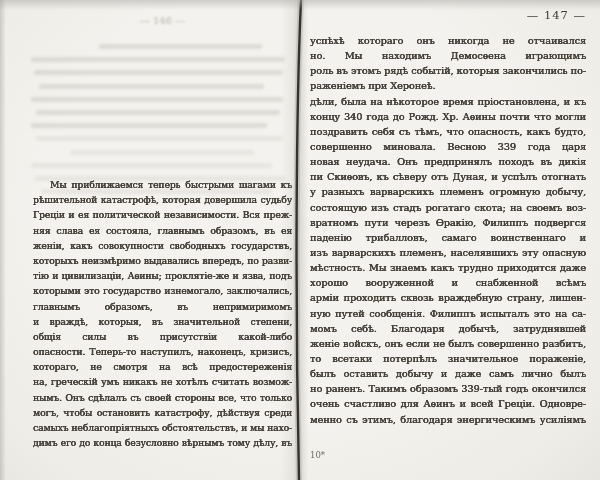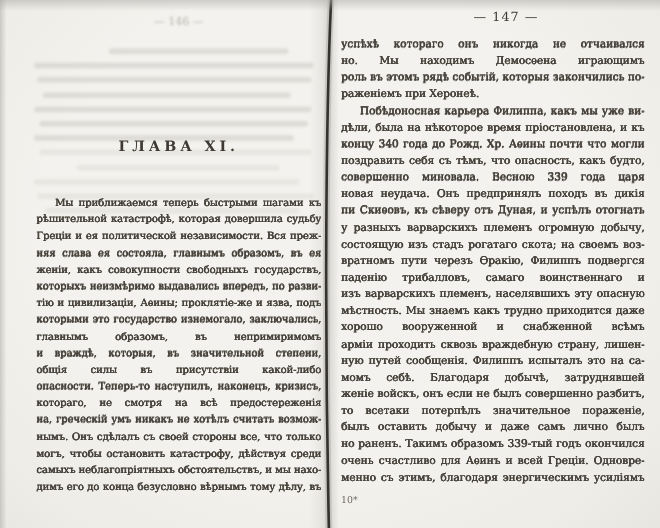--- a/index.html
+++ b/index.html
@@ -26,21 +26,21 @@
   .ghost-line{height:5px;background:#c6c4be;border-radius:2px;margin-bottom:8.2px;}
   .ghost-dim{opacity:.55;}
   .ghost-header{position:absolute;left:0;top:15px;width:100%;text-align:center;
     font-size:10px;color:#b7b5af;filter:blur(1.1px);}
 
   .chapter-heading{position:absolute;left:0;top:126px;width:100%;text-align:center;
     font-size:13px;font-weight:bold;letter-spacing:3.5px;color:#3e3933;}
   .section-heading{position:absolute;left:0;top:157px;width:100%;text-align:center;
     font-size:9.8px;font-weight:bold;letter-spacing:2.1px;color:#433e37;}
 
-  .page-number{position:absolute;left:12px;top:8px;width:100%;text-align:center;
+  .page-number{position:absolute;left:0;top:8px;width:100%;text-align:right;
     font-size:11.5px;color:#3f3a34;letter-spacing:1px;}
 
   .body-text{position:absolute;left:0;width:100%;}
   .left-col .body-text{top:177px;}
   .right-col .body-text{top:33px;}
 
   .tline{
     text-align:justify;text-align-last:justify;overflow:hidden;
     color:#47423b;text-shadow:0.35px 0 0 currentColor, 0 0.25px 0 currentColor;
   }
@@ -68,21 +68,20 @@
       <div class="ghost-line" style="width:96%;"></div>
       <div class="ghost-line" style="width:93%;margin-left:2%;"></div>
       <div class="ghost-line" style="width:90%;"></div>
       <div class="ghost-line ghost-dim" style="width:94%;margin-left:2%;"></div>
       <div class="ghost-line ghost-dim" style="width:70%;margin-left:15%;"></div>
       <div class="ghost-line ghost-dim" style="width:92%;"></div>
       <div class="ghost-line ghost-dim" style="width:96%;margin-left:1%;"></div>
       <div class="ghost-line ghost-dim" style="width:88%;margin-left:4%;"></div>
     </div>
 
-    <div class="chapter-heading">ГЛАВА XI.</div>
 
     <div class="body-text">
         <div class="tline ind">Мы приближаемся теперь быстрыми шагами къ той</div>
         <div class="tline">рѣшительной катастрофѣ, которая довершила судьбу</div>
         <div class="tline">Греціи и ея политической независимости. Вся преж-</div>
         <div class="tline">няя слава ея состояла, главнымъ образомъ, въ ея поло-</div>
         <div class="tline">женіи, какъ совокупности свободныхъ государствъ, изъ</div>
         <div class="tline">которыхъ неизмѣримо выдавались впередъ, по разви-</div>
         <div class="tline">тію и цивилизаціи, Аѳины; проклятіе-же и язва, подъ</div>
         <div class="tline">которыми это государство изнемогало, заключались,</div>
@@ -100,21 +99,20 @@
   </div>
 
   <div class="page-col right-col">
     <div class="page-number">— 147 —</div>
 
     <div class="body-text">
         <div class="tline">успѣхѣ котораго онъ никогда не отчаивался совершен-</div>
         <div class="tline">но. Мы находимъ Демосѳена играющимъ значительную</div>
         <div class="tline">роль въ этомъ рядѣ событій, которыя закончились по-</div>
         <div class="tline nojust">раженіемъ при Херонеѣ.</div>
-        <div class="tline ind">Побѣдоносная карьера Филиппа, какъ мы уже ви-</div>
         <div class="tline">дѣли, была на нѣкоторое время пріостановлена, и къ</div>
         <div class="tline">концу 340 года до Рожд. Хр. Аѳины почти что могли</div>
         <div class="tline">поздравить себя съ тѣмъ, что опасность, какъ будто,</div>
         <div class="tline">совершенно миновала. Весною 339 года царя постигла</div>
         <div class="tline">новая неудача. Онъ предпринялъ походъ въ дикія сте-</div>
         <div class="tline">пи Скиѳовъ, къ сѣверу отъ Дуная, и успѣлъ отогнать</div>
         <div class="tline">у разныхъ варварскихъ племенъ огромную добычу,</div>
         <div class="tline">состоящую изъ стадъ рогатаго скота; на своемъ воз-</div>
         <div class="tline">вратномъ пути черезъ Ѳракію, Филиппъ подвергся на-</div>
         <div class="tline">паденію трибалловъ, самаго воинственнаго и свирѣпаго</div>

